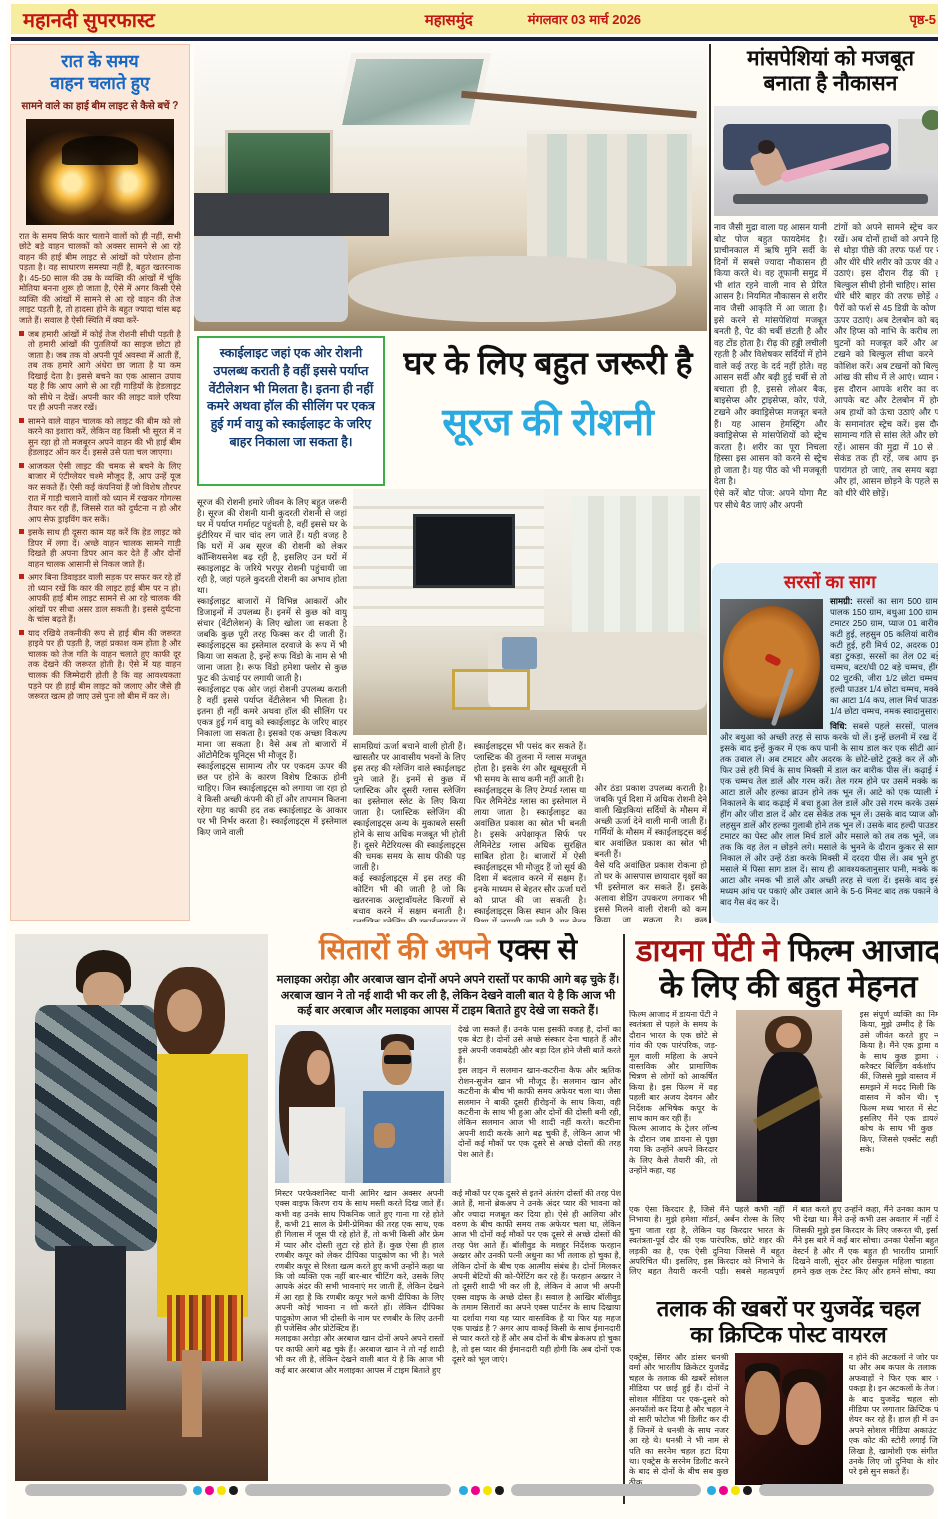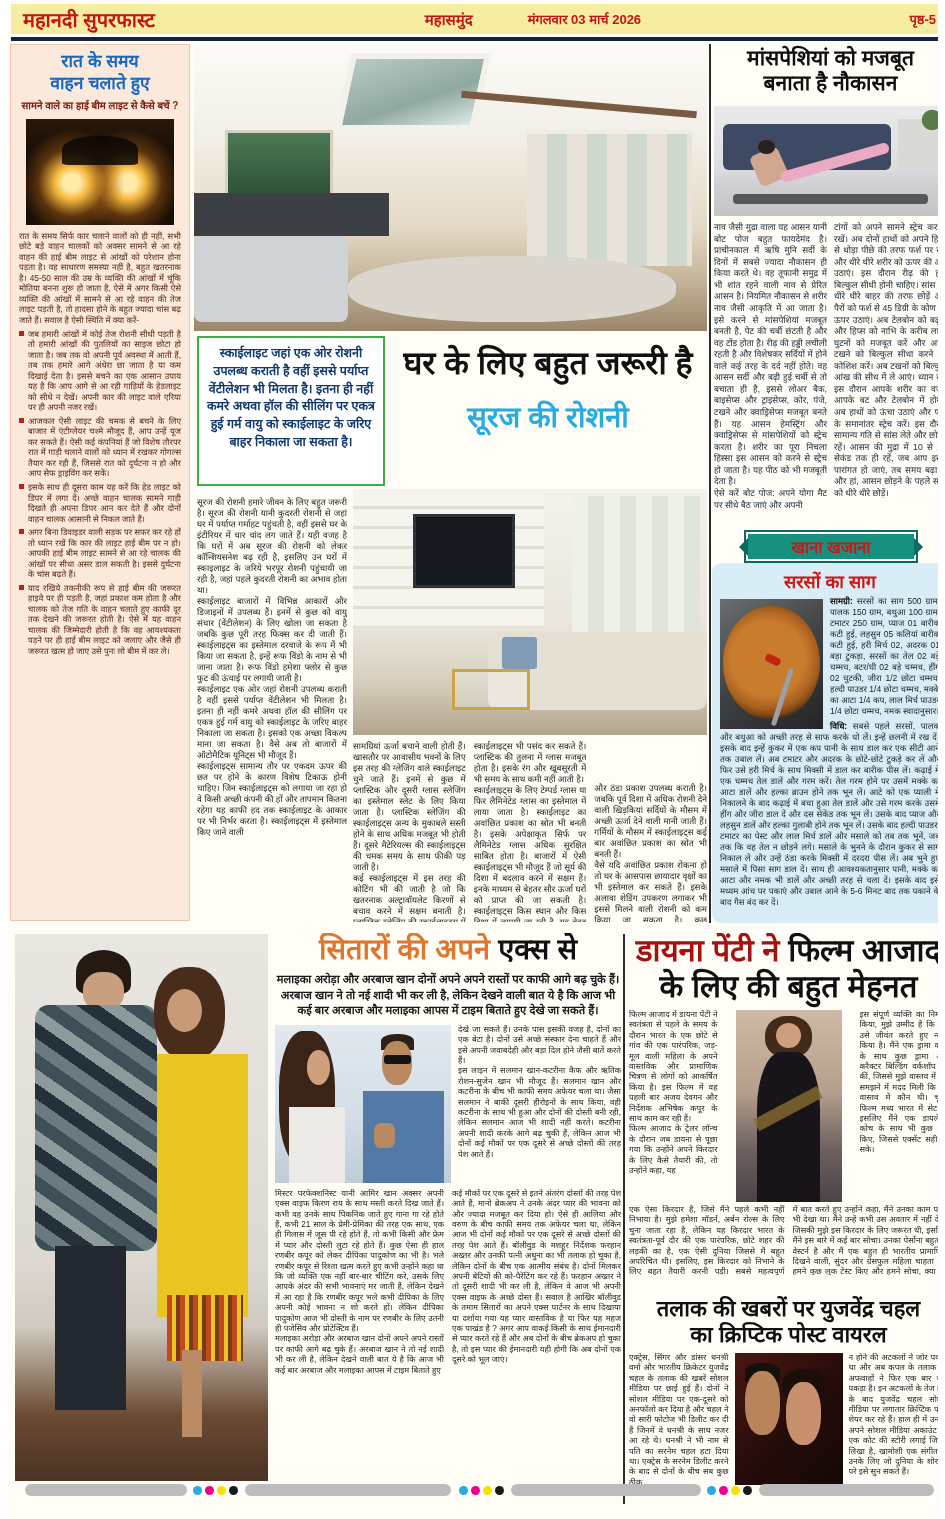--- a/index.html
+++ b/index.html
@@ -26,21 +26,21 @@
   .hb-sub{color:#7a1d10;font-size:10px;font-weight:bold;text-align:center;line-height:1.3;margin-top:4px;}
   .hb-body{font-size:8.3px;line-height:1.27;color:#5c2a16;margin-top:6px;}
   .bullet{position:relative;padding-left:9px;margin-top:3px;}
   .bullet::before{content:"";position:absolute;left:0;top:2px;width:5px;height:5px;background:#c22016;}
 
   
   .greenbox{left:190px;top:336px;width:188px;height:150px;background:#ffffff;border:2.5px solid #3fae49;
             box-sizing:border-box;padding:7px 8px;color:#123a6e;font-weight:bold;font-size:12.5px;
             line-height:1.42;text-align:center;}
   .sun-h1{left:380px;top:346px;width:322px;text-align:center;font-size:32px;font-weight:bold;color:#111;line-height:1.1;}
-  .sun-h2{left:380px;top:402px;width:322px;text-align:center;font-size:29px;font-weight:bold;line-height:1.1;}
+  .sun-h2{left:380px;top:402px;width:322px;text-align:center;font-size:38px;font-weight:bold;line-height:1.1;}
   .ctrcol{font-size:8.6px;line-height:1.28;color:#222;}
 
   
   .vrule{background:#2b2b2b;width:2px;}
 
   
   .boat-h{left:706px;top:45px;width:235px;text-align:center;font-size:21px;font-weight:bold;color:#101010;line-height:1.2;}
   .boatcols{left:707px;top:222px;width:233px;height:306px;display:flex;gap:7px;}
   .boatcol{flex:1;font-size:8.7px;line-height:1.33;color:#1c2b38;}
 
@@ -180,20 +180,21 @@
     <div class="hb-title">
       <span>रात के समय</span><br>
       <span>वाहन चलाते हुए</span>
     </div>
     <div class="hb-sub">सामने वाले का हाई बीम लाइट से कैसे बचें ?</div>
     <div class="ph ph-car" style="position:relative;width:148px;height:106px;margin:7px auto 0 auto;">
       <div class="car-roof"></div>
     </div>
     <div class="hb-body jt">रात के समय सिर्फ कार चलाने वालों को ही नहीं, सभी छोटे बड़े वाहन चालकों को अक्सर सामने से आ रहे वाहन की हाई बीम लाइट से आंखों को परेशान होना पड़ता है। वह साधारण समस्या नहीं है, बहुत खतरनाक है। 45-50 साल की उम्र के व्यक्ति की आंखों में चूंकि मोतिया बनना शुरू हो जाता है, ऐसे में अगर किसी ऐसे व्यक्ति की आंखों में सामने से आ रहे वाहन की तेज लाइट पड़ती है, तो हादसा होने के बहुत ज्यादा चांस बढ़ जाते हैं। सवाल है ऐसी स्थिति में क्या करें-</div>
     <div class="hb-body jt bullet">जब हमारी आंखों में कोई तेज रोशनी सीधी पड़ती है तो हमारी आंखों की पुतलियों का साइज छोटा हो जाता है। जब तक वो अपनी पूर्व अवस्था में आती हैं, तब तक हमारे आगे अंधेरा छा जाता है या कम दिखाई देता है। इससे बचने का एक आसान उपाय यह है कि आप आगे से आ रही गाड़ियों के हेडलाइट को सीधे न देखें। अपनी कार की लाइट वाले एरिया पर ही अपनी नजर रखें।</div>
+    <div class="hb-body jt bullet">सामने वाले वाहन चालक को लाइट की बीम को लो करने का इशारा करें, लेकिन वह किसी भी सूरत में न सुन रहा हो तो मजबूरन अपने वाहन की भी हाई बीम हेडलाइट ऑन कर दें। इससे उसे पता चल जाएगा।</div>
     <div class="hb-body jt bullet">आजकल ऐसी लाइट की चमक से बचने के लिए बाजार में एंटीग्लेयर चश्मे मौजूद हैं, आप उन्हें यूज कर सकते हैं। ऐसी कई कंपनियां हैं जो विशेष तौरपर रात में गाड़ी चलाने वालों को ध्यान में रखकर गोगल्स तैयार कर रही हैं, जिससे रात को दुर्घटना न हो और आप सेफ ड्राइविंग कर सकें।</div>
     <div class="hb-body jt bullet">इसके साथ ही दूसरा काम यह करें कि हेड लाइट को डिपर में लगा दें। अच्छे वाहन चालक सामने गाड़ी दिखते ही अपना डिपर आन कर देते हैं और दोनों वाहन चालक आसानी से निकल जाते हैं।</div>
     <div class="hb-body jt bullet">अगर बिना डिवाइडर वाली सड़क पर सफर कर रहे हों तो ध्यान रखें कि कार की लाइट हाई बीम पर न हो। आपकी हाई बीम लाइट सामने से आ रहे चालक की आंखों पर सीधा असर डाल सकती है। इससे दुर्घटना के चांस बढ़ते हैं।</div>
     <div class="hb-body jt bullet">याद रखिये तकनीकी रूप से हाई बीम की जरूरत हाइवे पर ही पड़ती है, जहां प्रकाश कम होता है और चालक को तेज गति के वाहन चलाते हुए काफी दूर तक देखने की जरूरत होती है। ऐसे में यह वाहन चालक की जिम्मेदारी होती है कि वह आवश्यकता पड़ने पर ही हाई बीम लाइट को जलाए और जैसे ही जरूरत खत्म हो जाए उसे पुनः लो बीम में कर ले।</div>
   </div>
 
   <div class="abs ph ph-liv1" style="left:187px;top:44px;width:513px;height:287px;">
     <div class="l1-ceil"></div>
     <div class="l1-sky"></div>
     <div class="l1-beam"></div>
@@ -246,23 +247,20 @@
     <div class="yg-torso"></div>
     <div class="yg-hair"></div>
     <div class="yg-legs"></div>
   </div>
   <div class="abs boatcols">
     <div class="boatcol jt pre clip">नाव जैसी मुद्रा वाला यह आसन यानी बोट पोज बहुत फायदेमंद है। प्राचीनकाल में ऋषि मुनि सर्दी के दिनों में सबसे ज्यादा नौकासन ही किया करते थे। वह तूफानी समुद्र में भी शांत रहने वाली नाव से प्रेरित आसन है। नियमित नौकासन से शरीर नाव जैसी आकृति में आ जाता है। इसे करने से मांसपेशियां मजबूत बनती है, पेट की चर्बी छंटती है और वह टोंड होता है। रीढ़ की हड्डी लचीली रहती है और विशेषकर सर्दियों में होने वाले कई तरह के दर्द नहीं होते। वह आसन सर्दी और बढ़ी हुई चर्बी से तो बचाता ही है, इससे लोअर बैक, बाइसेप्स और ट्राइसेप्स, कोर, पंजे, टखने और क्वाड्रिसेप्स मजबूत बनते हैं। यह आसन हेमस्ट्रिंग और क्वाड्रिसेप्स से मांसपेशियों को स्ट्रेच करता है। शरीर का पूरा निचला हिस्सा इस आसन को करने से स्ट्रेच हो जाता है। यह पीठ को भी मजबूती देता है।
 ऐसे करें बोट पोज: अपने योगा मैट पर सीधे बैठ जाएं और अपनी</div>
     <div class="boatcol jt pre clip">टांगों को अपने सामने स्ट्रेच कर-के रखें। अब दोनों हाथों को अपने हिप्स से थोड़ा पीछे की तरफ फर्श पर रखें और धीरे धीरे शरीर को ऊपर की ओर उठाएं। इस दौरान रीढ़ की हड्डी बिल्कुल सीधी होनी चाहिए। सांस को धीरे धीरे बाहर की तरफ छोड़ें और पैरों को फर्श से 45 डिग्री के कोण पर ऊपर उठाएं। अब टेलबोन को बढ़ाएं और हिप्स को नाभि के करीब लाएं। घुटनों को मजबूत करें और अपने टखने को बिल्कुल सीधा करने की कोशिश करें। अब टखनों को बिल्कुल आंख की सीध में ले आएं। ध्यान रखें इस दौरान आपके शरीर का वजन आपके बट और टेलबोन में होगा। अब हाथों को ऊंचा उठाएं और फर्श के समानांतर स्ट्रेच करें। इस दौरान सामान्य गति से सांस लेते और छोड़ते रहें। आसन की मुद्रा में 10 से 20 सेकंड तक ही रहें, जब आप इसमें पारांगत हो जाएं, तब समय बढ़ा लें और हां, आसन छोड़ने के पहले सांस को धीरे धीरे छोड़ें।</div>
   </div>
 
-  <div class="abs ribbon">
-    <span>खाना खजाना</span>
-  </div>
   <div class="abs recipe clip">
     <div class="rc-title">सरसों का साग</div>
     <div class="rc-body jt">
       <div class="ph-inline ph-saag" style="float:left;width:103px;height:130px;margin:3px 7px 2px 0;">
         <div class="sg-pan"></div>
         <div class="sg-chilli"></div>
         <div class="sg-spoon"></div>
       </div>
       <b>सामग्री:</b>
       <span>सरसों का साग 500 ग्राम, पालक 150 ग्राम, बथुआ 100 ग्राम, टमाटर 250 ग्राम, प्याज 01 बारीक कटी हुई, लहसुन 05 कलियां बारीक कटी हुई, हरी मिर्च 02, अदरक 01 बड़ा टुकड़ा, सरसों का तेल 02 बड़े चम्मच, बटर/घी 02 बड़े चम्मच, हींग 02 चुटकी, जीरा 1/2 छोटा चम्मच, हल्दी पाउडर 1/4 छोटा चम्मच, मक्के का आटा 1/4 कप, लाल मिर्च पाउडर 1/4 छोटा चम्मच, नमक स्वादानुसार।</span>

